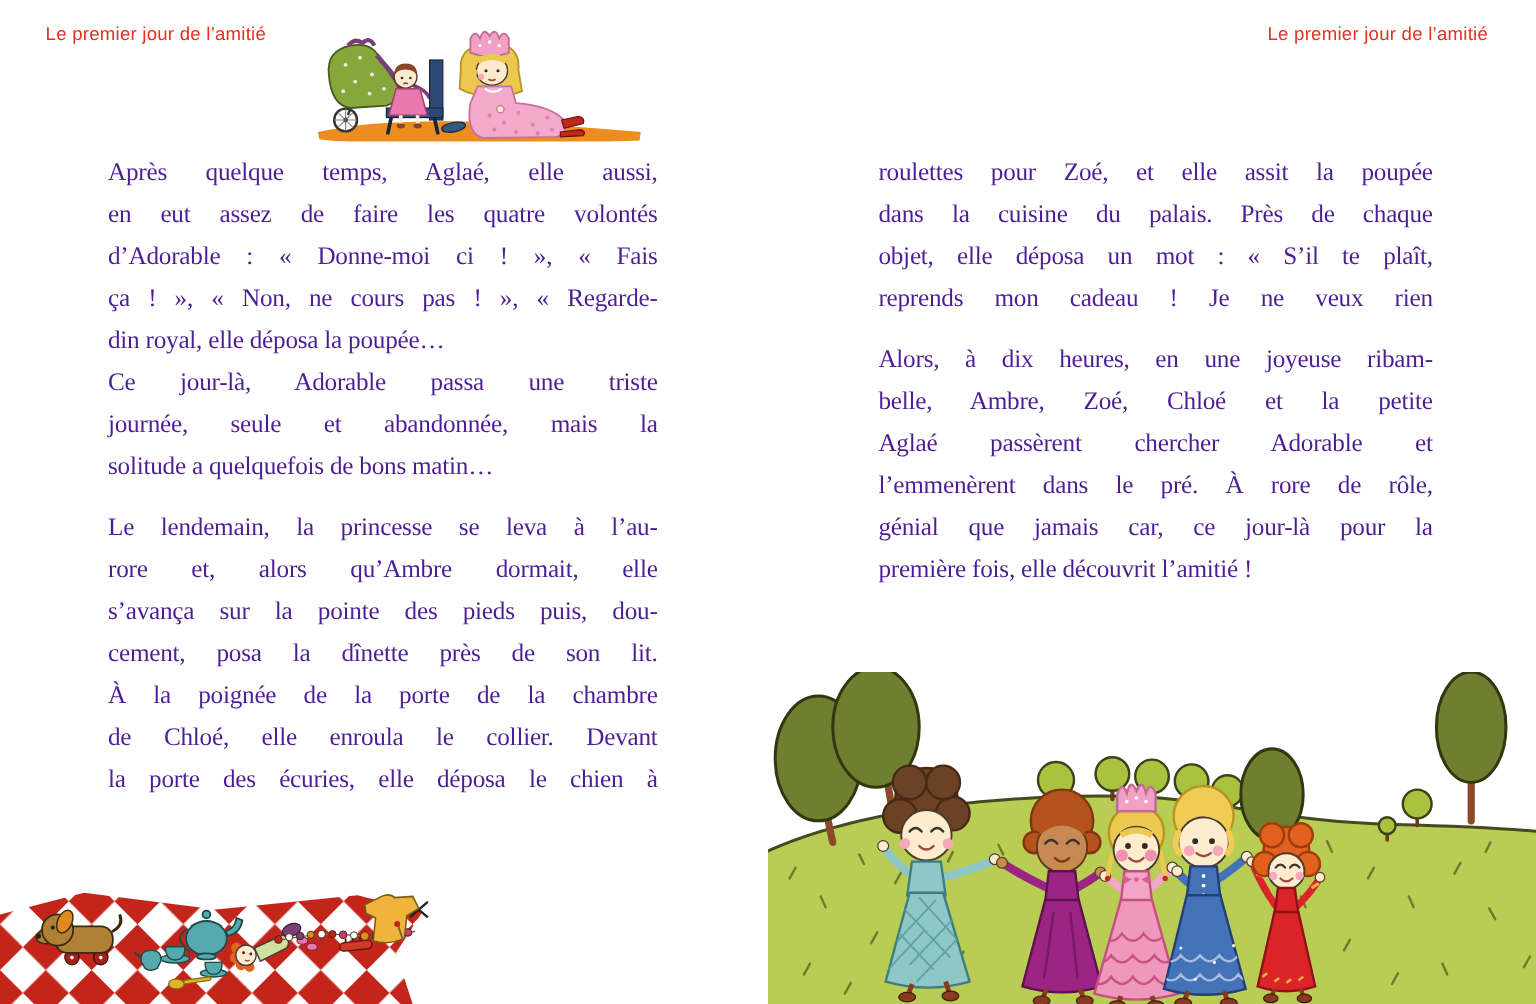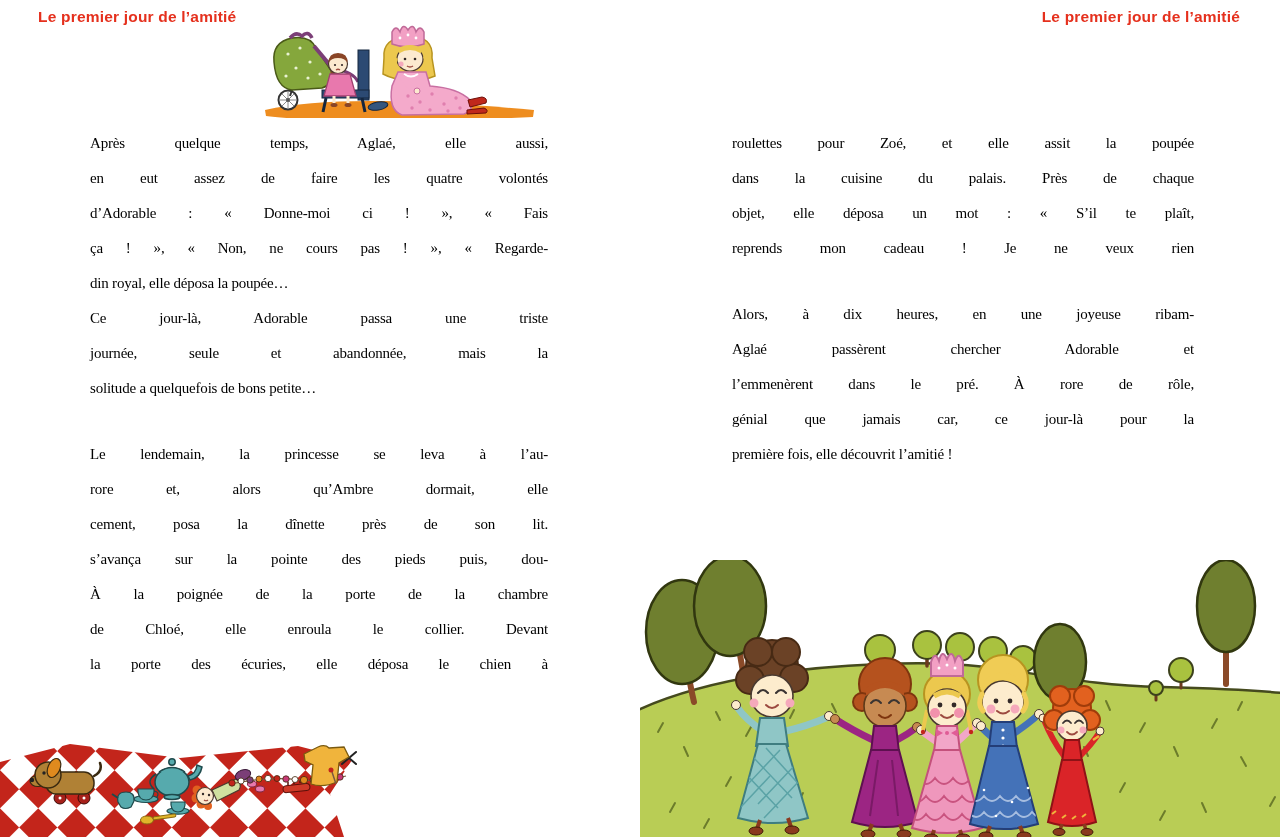--- a/index.html
+++ b/index.html
@@ -1,28 +1,28 @@
 <!DOCTYPE html>
 <html><head>
 <meta charset="utf-8">
 <style>
   html,body{margin:0;padding:0}
   body{width:1280px;height:837px;position:relative;background:#ffffff;overflow:hidden;
        font-family:"Liberation Serif",serif}
-  .header{position:absolute;top:8px;font-family:"Liberation Sans",sans-serif;
-          font-weight:bold;font-size:15.5px;color:#e5301d;letter-spacing:.2px}
+  .header{position:absolute;top:20px;font-family:"Liberation Sans",sans-serif;
+          font-weight:normal;font-size:15.5px;color:#e5301d;letter-spacing:.2px}
   #header-left{left:38px}
   #header-right{right:40px}
-  .textcol{position:absolute;top:126px;font-size:15px;line-height:35px;color:#000000;
+  .textcol{position:absolute;top:126px;font-size:21px;line-height:35px;color:#4c1d95;
            letter-spacing:-0.2px}
   #left-text{left:90px;width:458px;z-index:2}
   #right-text{left:732px;width:462px;z-index:2}
   .para .line{text-align:justify;text-align-last:justify;white-space:normal}
   .para .line.last{text-align-last:left}
-  .para.gap{margin-top:31px}
+  .para.gap{margin-top:16px}
   svg.illo{position:absolute;display:block}
   #topillo{left:262px;top:22px;width:278px;height:96px}
   #picnic{left:0;top:732px;width:360px;height:105px}
   #meadow{left:640px;top:560px;width:640px;height:277px;z-index:1}
 </style>
 </head>
 <body>
 
 <div class="header" id="header-left">Le premier jour de l’amitié</div>
 <div class="header" id="header-right">Le premier jour de l’amitié</div>
@@ -105,42 +105,43 @@
     <div class="para">
       <div class="line">Après quelque temps, Aglaé, elle aussi,</div>
       <div class="line">en eut assez de faire les quatre volontés</div>
       <div class="line">d’Adorable : « Donne-moi ci ! », « Fais</div>
       <div class="line">ça ! », « Non, ne cours pas ! », « Regarde-</div>
       <div class="line last">din royal, elle déposa la poupée…</div>
     </div>
     <div class="para">
       <div class="line">Ce jour-là, Adorable passa une triste</div>
       <div class="line">journée, seule et abandonnée, mais la</div>
-      <div class="line last">solitude a quelquefois de bons petite…</div>
+      <div class="line last">solitude a quelquefois de bons matin…</div>
     </div>
     <div class="para gap">
       <div class="line">Le lendemain, la princesse se leva à l’au-</div>
       <div class="line">rore et, alors qu’Ambre dormait, elle</div>
+      <div class="line">s’avança sur la pointe des pieds puis, dou-</div>
       <div class="line">cement, posa la dînette près de son lit.</div>
-      <div class="line">s’avança sur la pointe des pieds puis, dou-</div>
       <div class="line">À la poignée de la porte de la chambre</div>
       <div class="line">de Chloé, elle enroula le collier. Devant</div>
       <div class="line">la porte des écuries, elle déposa le chien à</div>
     </div>
   </div>
 
 <div class="textcol" id="right-text">
     <div class="para">
       <div class="line">roulettes pour Zoé, et elle assit la poupée</div>
       <div class="line">dans la cuisine du palais. Près de chaque</div>
       <div class="line">objet, elle déposa un mot : « S’il te plaît,</div>
       <div class="line">reprends mon cadeau ! Je ne veux rien</div>
     </div>
     <div class="para gap">
       <div class="line">Alors, à dix heures, en une joyeuse ribam-</div>
+      <div class="line">belle, Ambre, Zoé, Chloé et la petite</div>
       <div class="line">Aglaé passèrent chercher Adorable et</div>
       <div class="line">l’emmenèrent dans le pré. À rore de rôle,</div>
       <div class="line">génial que jamais car, ce jour-là pour la</div>
       <div class="line last">première fois, elle découvrit l’amitié !</div>
     </div>
   </div>
 
 <svg id="picnic" class="illo" viewBox="0 0 360 105">
   <defs>
     <pattern id="dia" width="54" height="54" patternUnits="userSpaceOnUse" patternTransform="rotate(45)">

